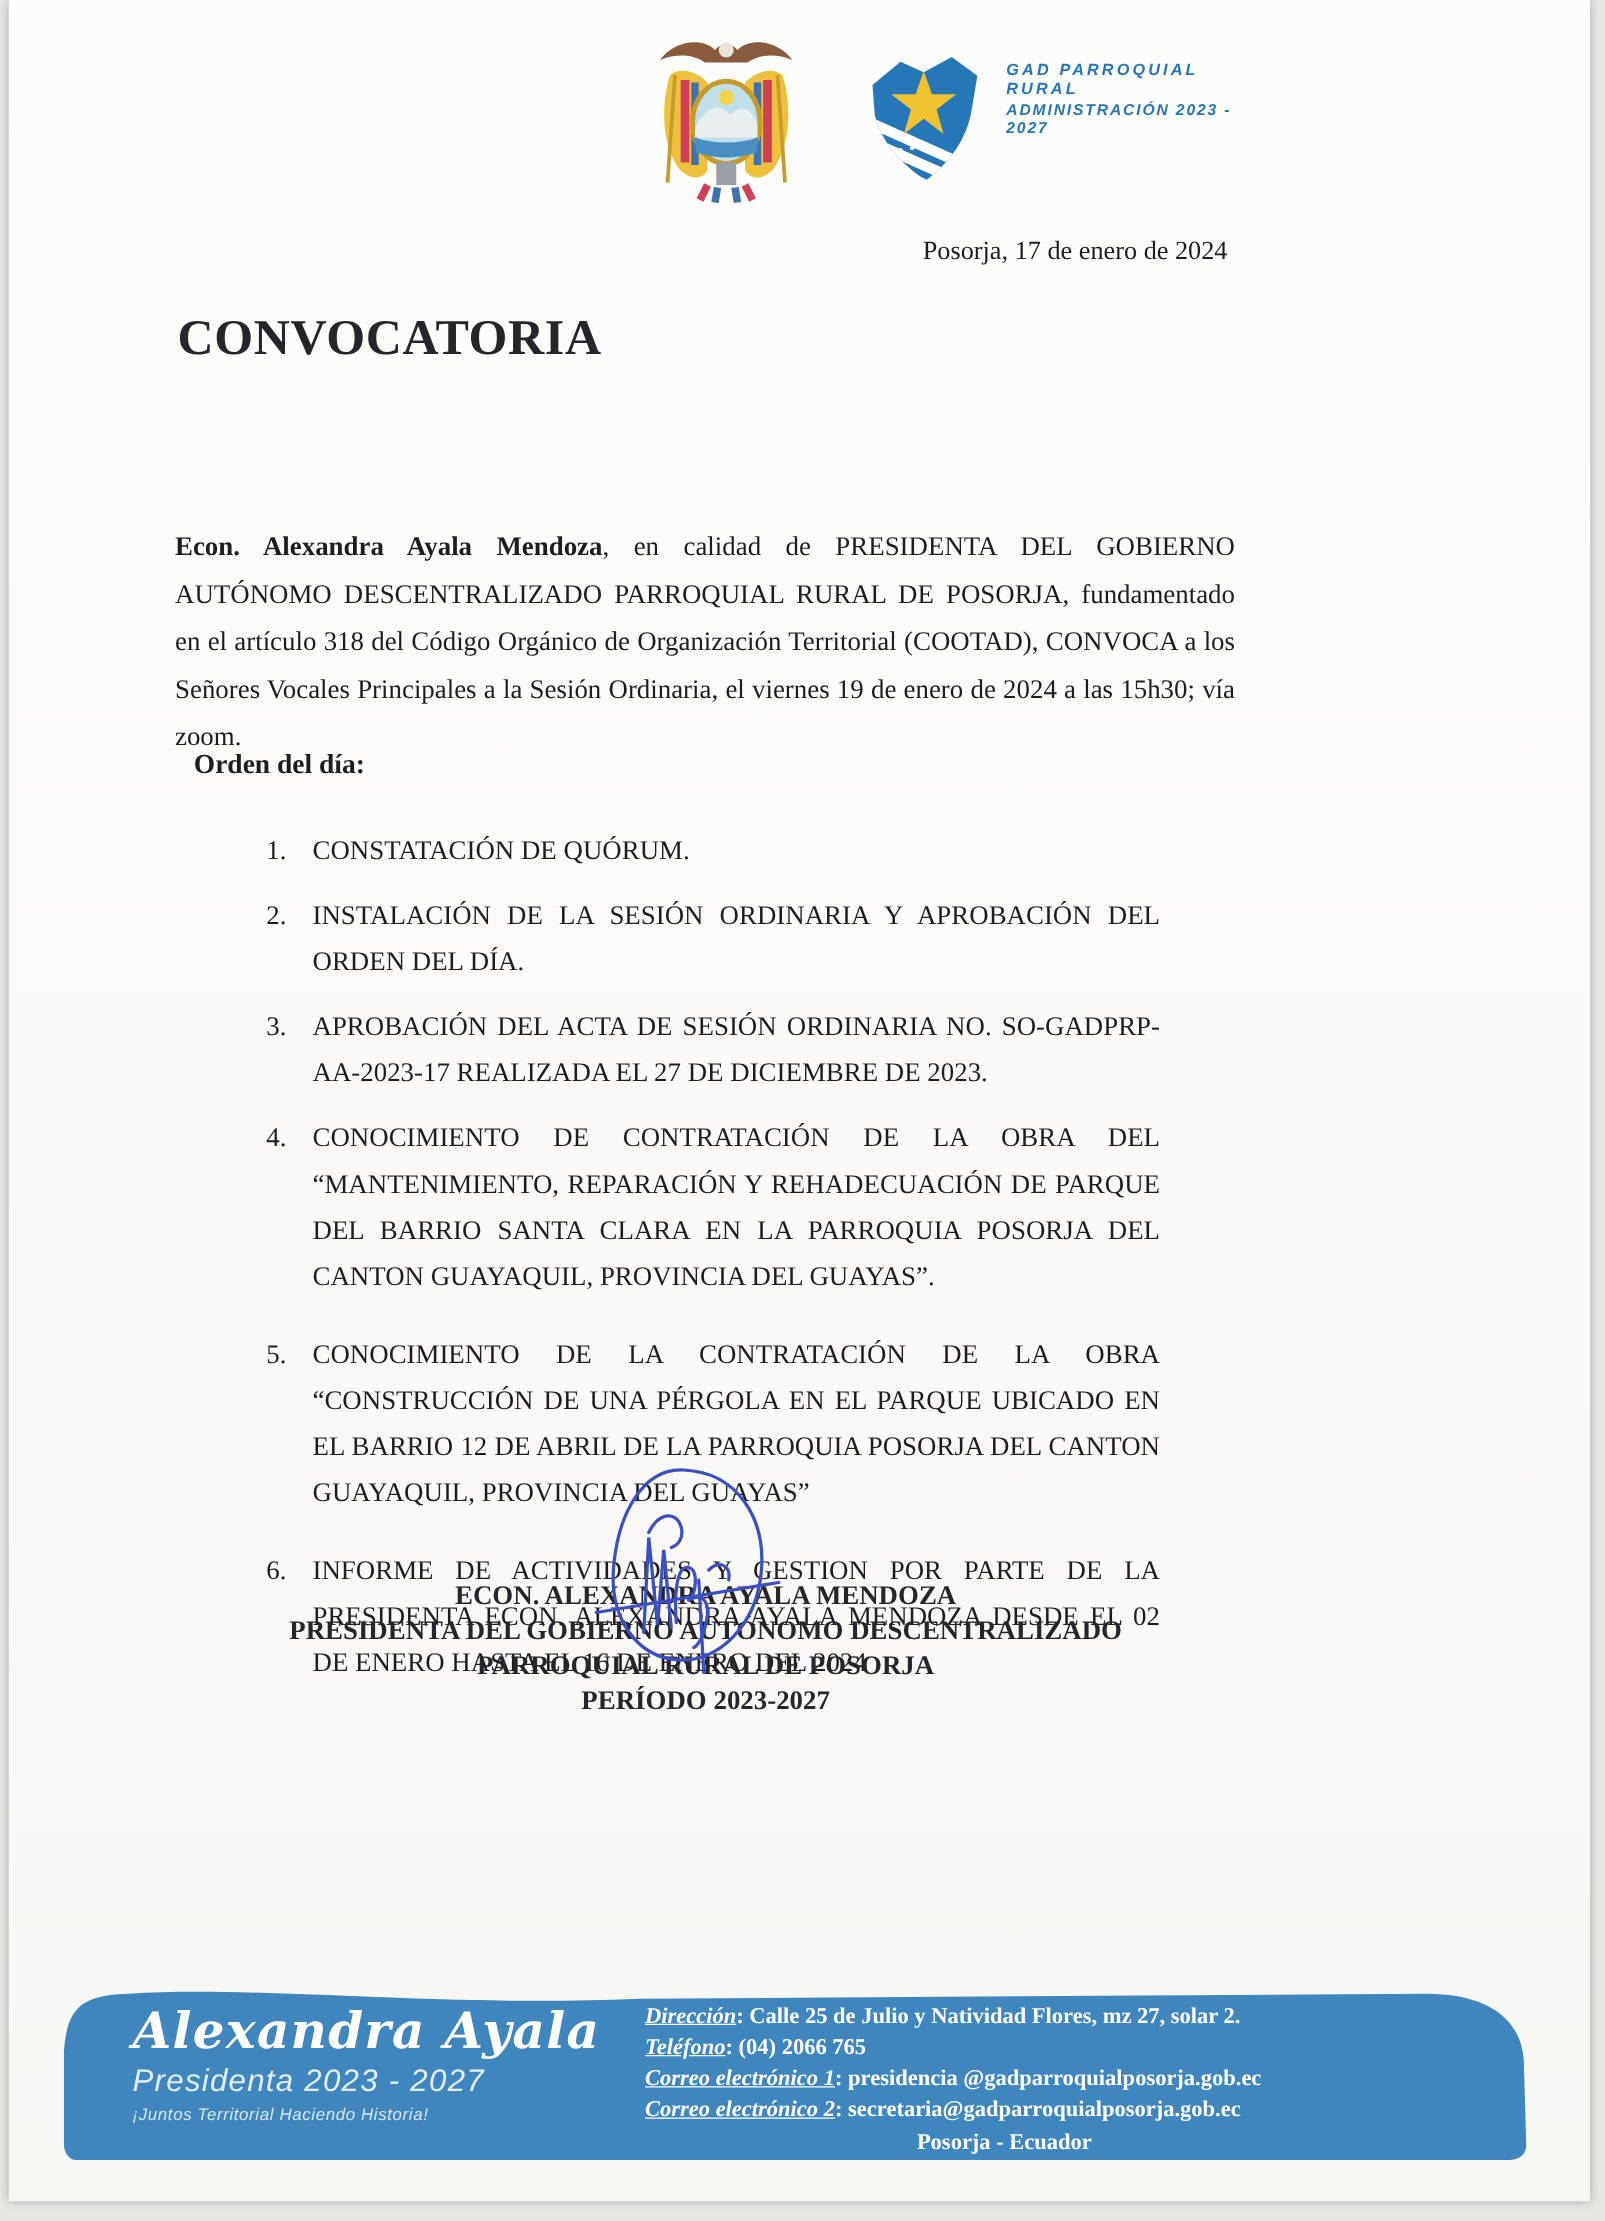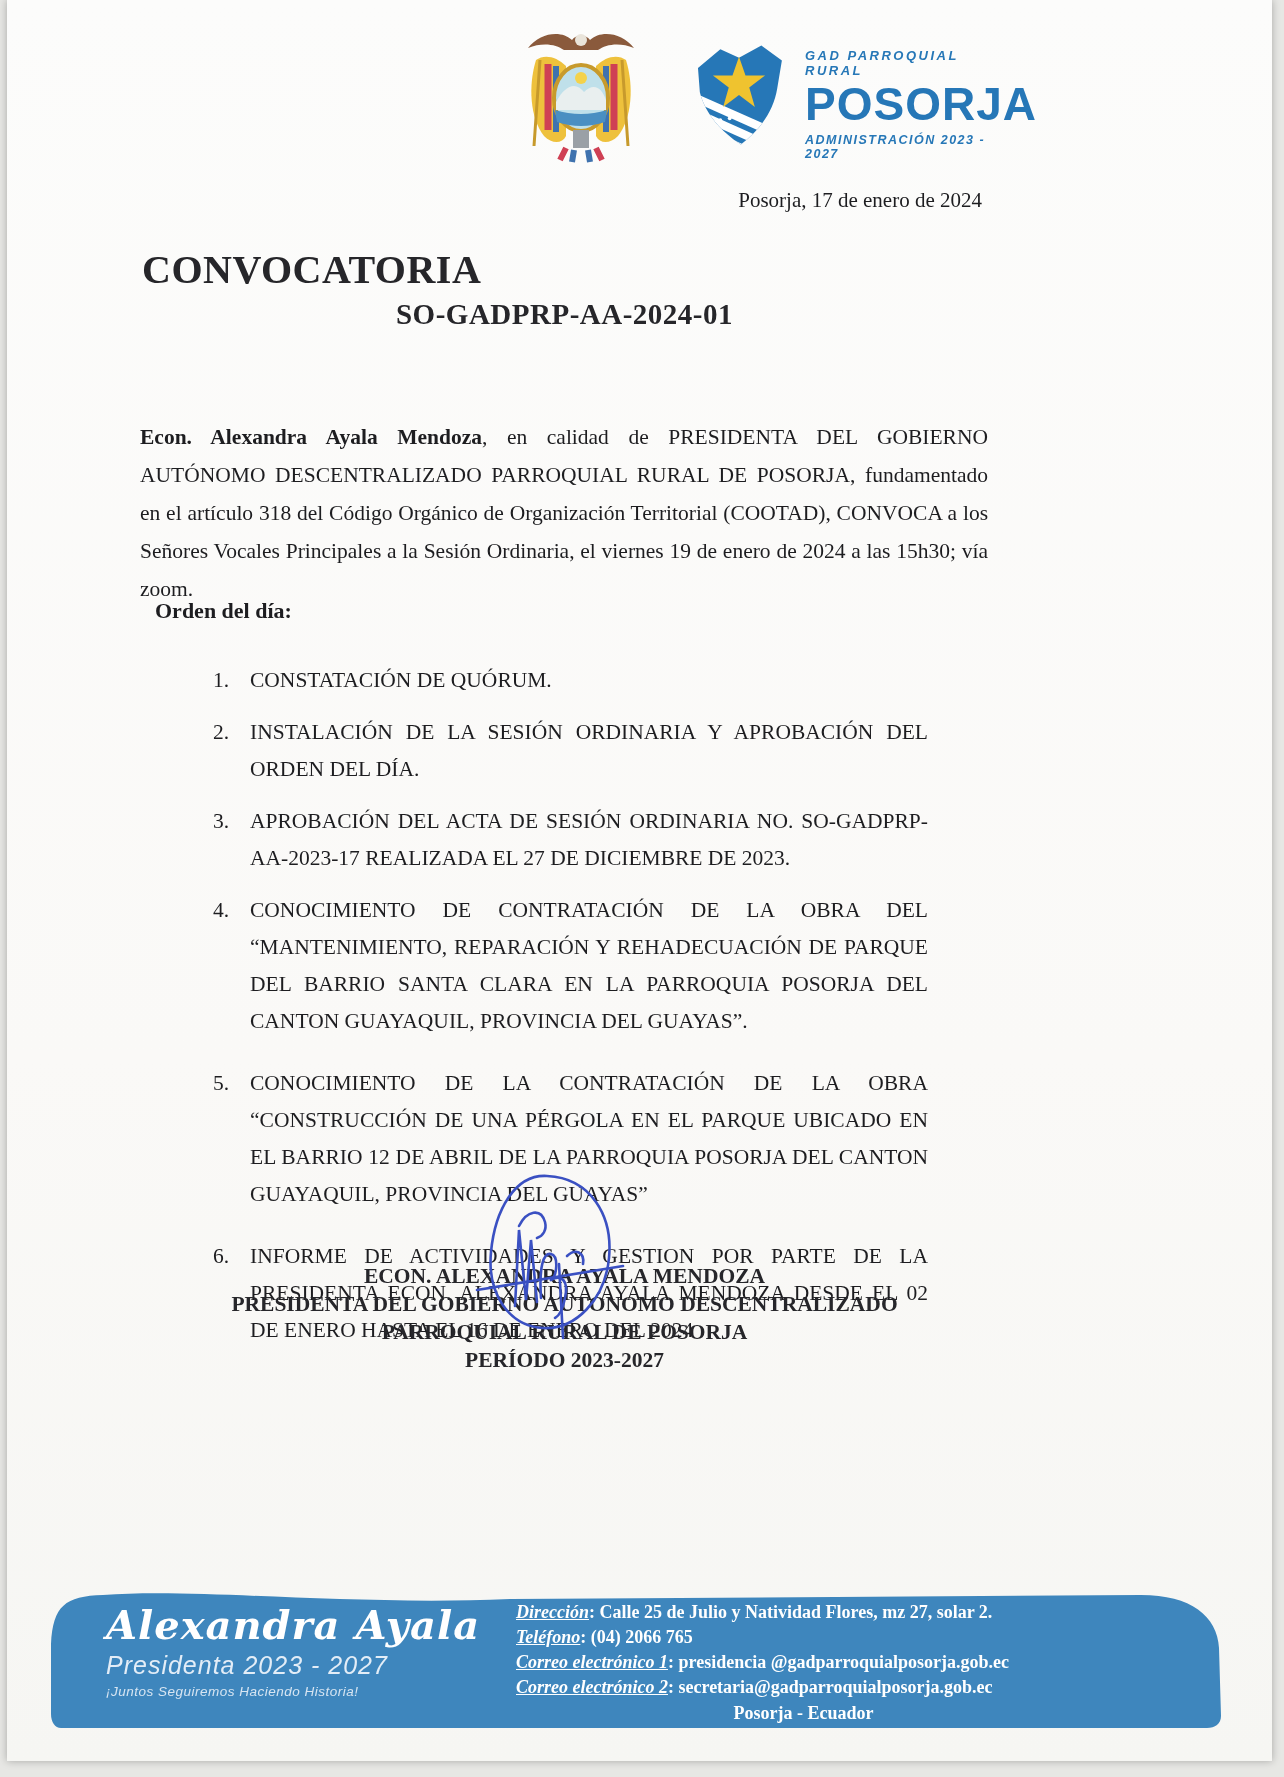--- a/index.html
+++ b/index.html
@@ -111,29 +111,27 @@
         <rect x="2" y="86" width="90" height="9" fill="#ffffff" transform="rotate(24 40 96)"></rect>
         <rect x="2" y="102" width="90" height="9" fill="#ffffff" transform="rotate(24 40 112)"></rect>
         <circle cx="30" cy="88" r="2" fill="#ffffff"></circle>
         <circle cx="40" cy="86" r="2" fill="#ffffff"></circle>
         <circle cx="50" cy="84" r="2" fill="#ffffff"></circle>
       </g>
       <path d="M60 18 L67 38 L88 38 L71 51 L77 72 L60 59 L43 72 L49 51 L32 38 L53 38 Z" fill="#efc32f"></path>
     </svg>
     <div class="logo-text">
       <div class="org-small">GAD PARROQUIAL RURAL</div>
-      <div class="org-name">POSORJA</div>
       <div class="admin">ADMINISTRACIÓN 2023 - 2027</div>
     </div>
   </div>
 
   <div class="dateline">Posorja, 17 de enero de 2024</div>
 
   <div class="doc-title">CONVOCATORIA</div>
-  <div class="doc-code">SO-GADPRP-AA-2024-01</div>
 
   <p class="intro"><b>Econ. Alexandra Ayala Mendoza</b><span>, en calidad de PRESIDENTA DEL GOBIERNO AUTÓNOMO DESCENTRALIZADO PARROQUIAL RURAL DE POSORJA, fundamentado en el artículo 318 del Código Orgánico de Organización Territorial (COOTAD), CONVOCA a los Señores Vocales Principales a la Sesión Ordinaria, el viernes 19 de enero de 2024 a las 15h30; vía zoom.</span></p>
 
   <div class="agenda-heading">Orden del día:</div>
 
   <div class="agenda">
     <div class="item">
       <span class="num">1.</span>
       <span>CONSTATACIÓN DE QUÓRUM.</span>
     </div>
@@ -180,21 +178,21 @@
   </div>
 
   <div class="footer">
     <svg class="band" viewBox="0 0 1192 146" preserveAspectRatio="none">
       <path d="M0,58 C2,20 14,10 52,9 C150,2 300,20 460,13 L1090,9 C1140,9 1166,30 1168,62 L1170,130 C1170,138 1164,142 1156,142 L10,142 C4,142 0,136 0,128 Z" fill="#3e86bd"></path>
     </svg>
 
     <div class="left-col">
       <div class="name-script">Alexandra Ayala</div>
       <div class="role">Presidenta 2023 - 2027</div>
-      <div class="slogan">¡Juntos Seguiremos Haciendo Historia!</div>
+      <div class="slogan">¡Juntos Territorial Haciendo Historia!</div>
     </div>
 
     <div class="right-col">
       <div><span class="lbl">Dirección</span><span>: Calle 25 de Julio y Natividad Flores, mz 27, solar 2.</span></div>
       <div><span class="lbl">Teléfono</span><span>: (04) 2066 765</span></div>
       <div><span class="lbl">Correo electrónico 1</span><span>: presidencia @gadparroquialposorja.gob.ec</span></div>
       <div><span class="lbl">Correo electrónico 2</span><span>: secretaria@gadparroquialposorja.gob.ec</span></div>
       <div class="location">Posorja - Ecuador</div>
     </div>
   </div>

